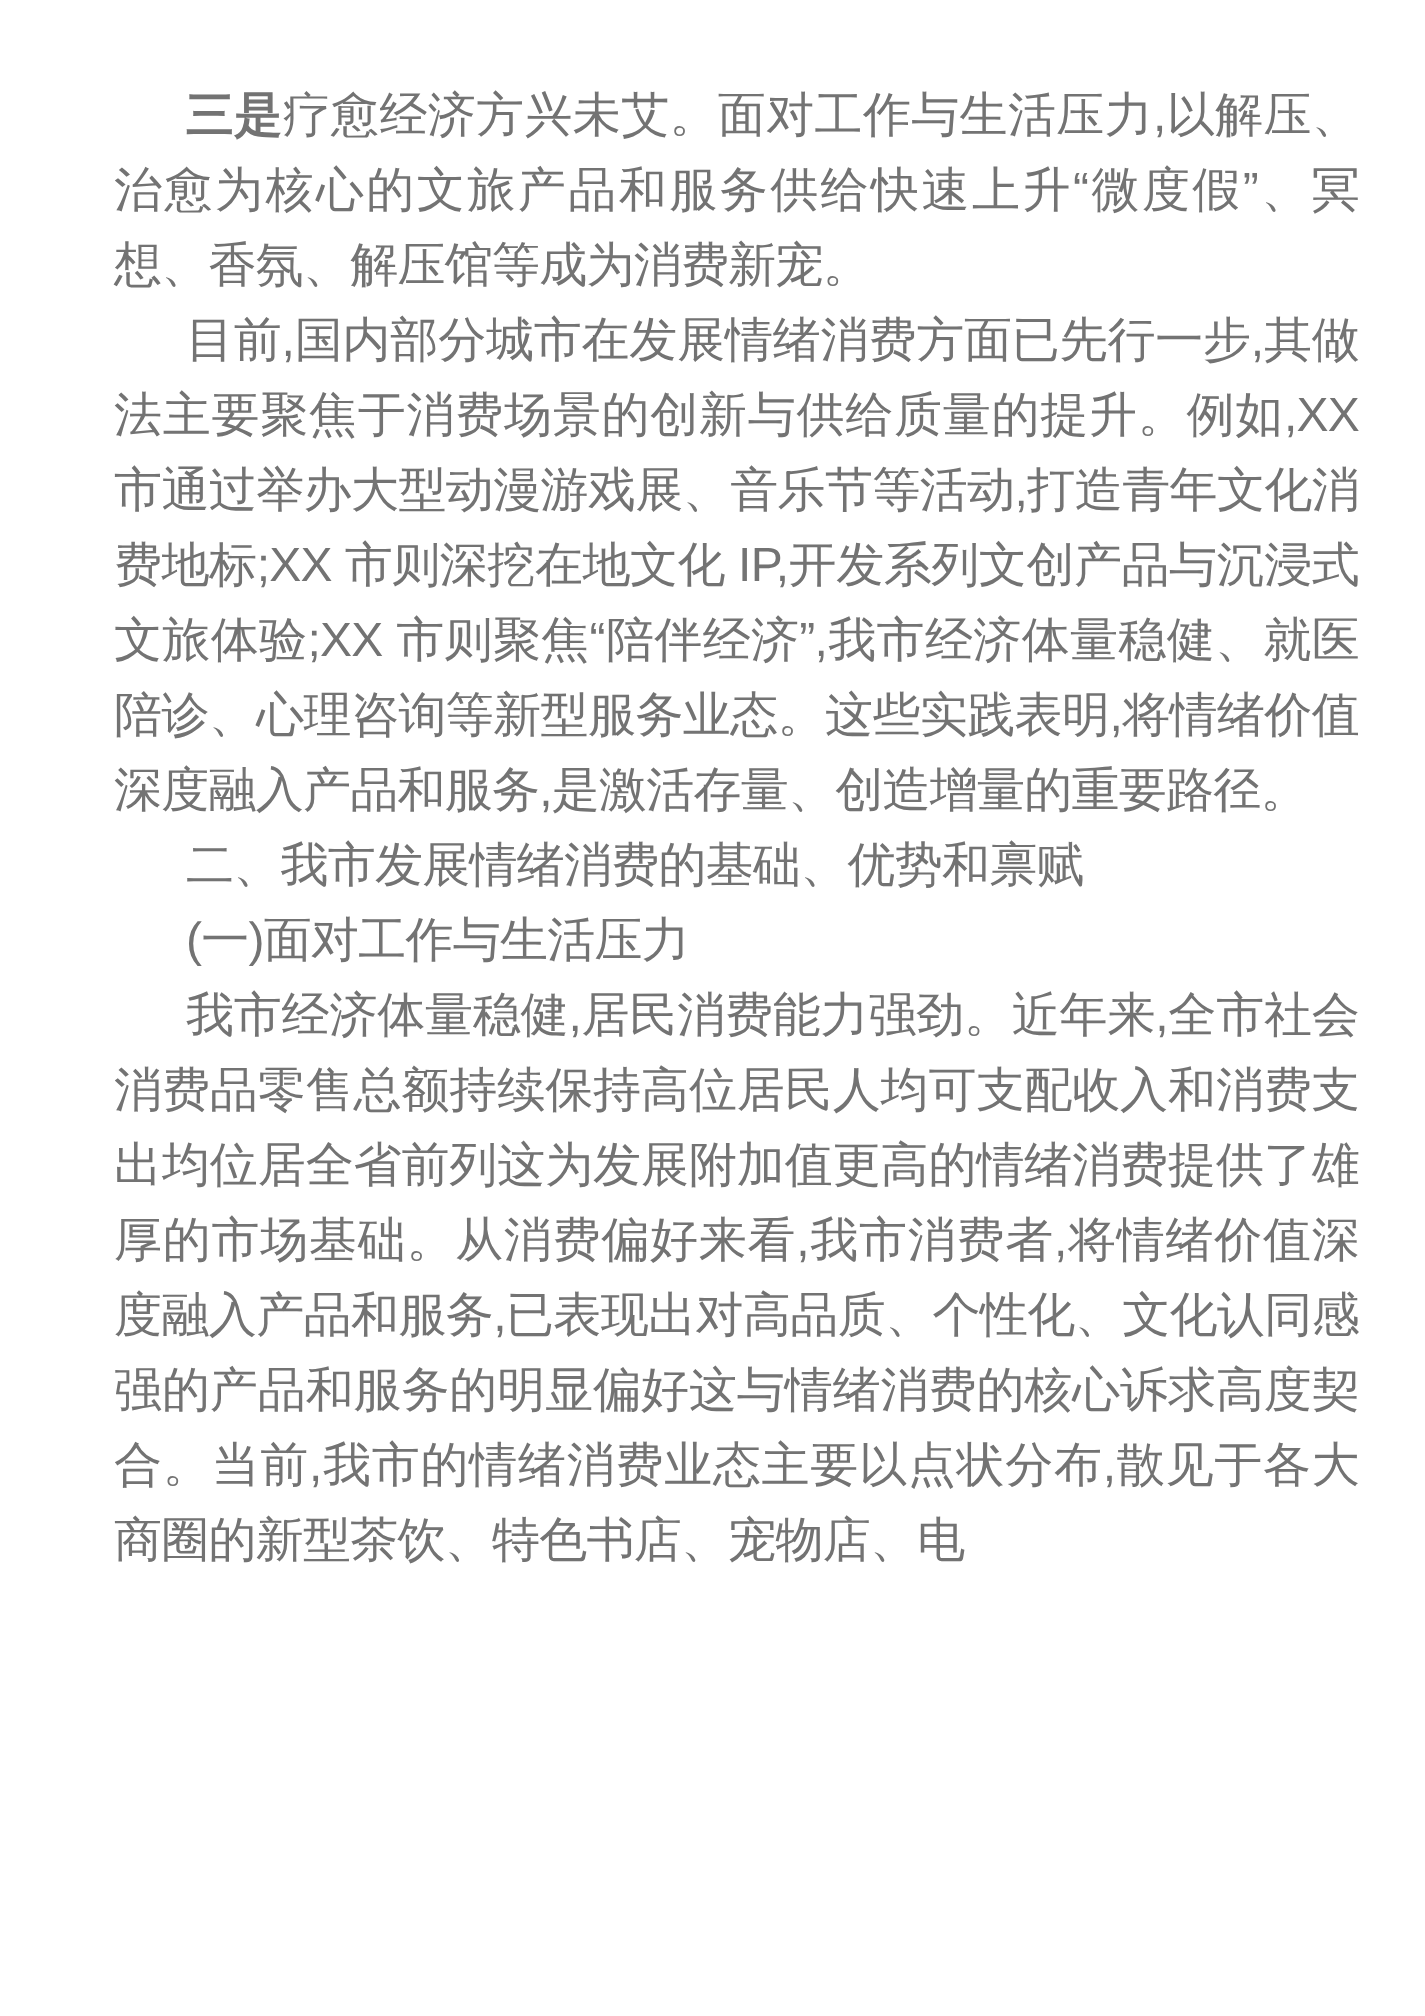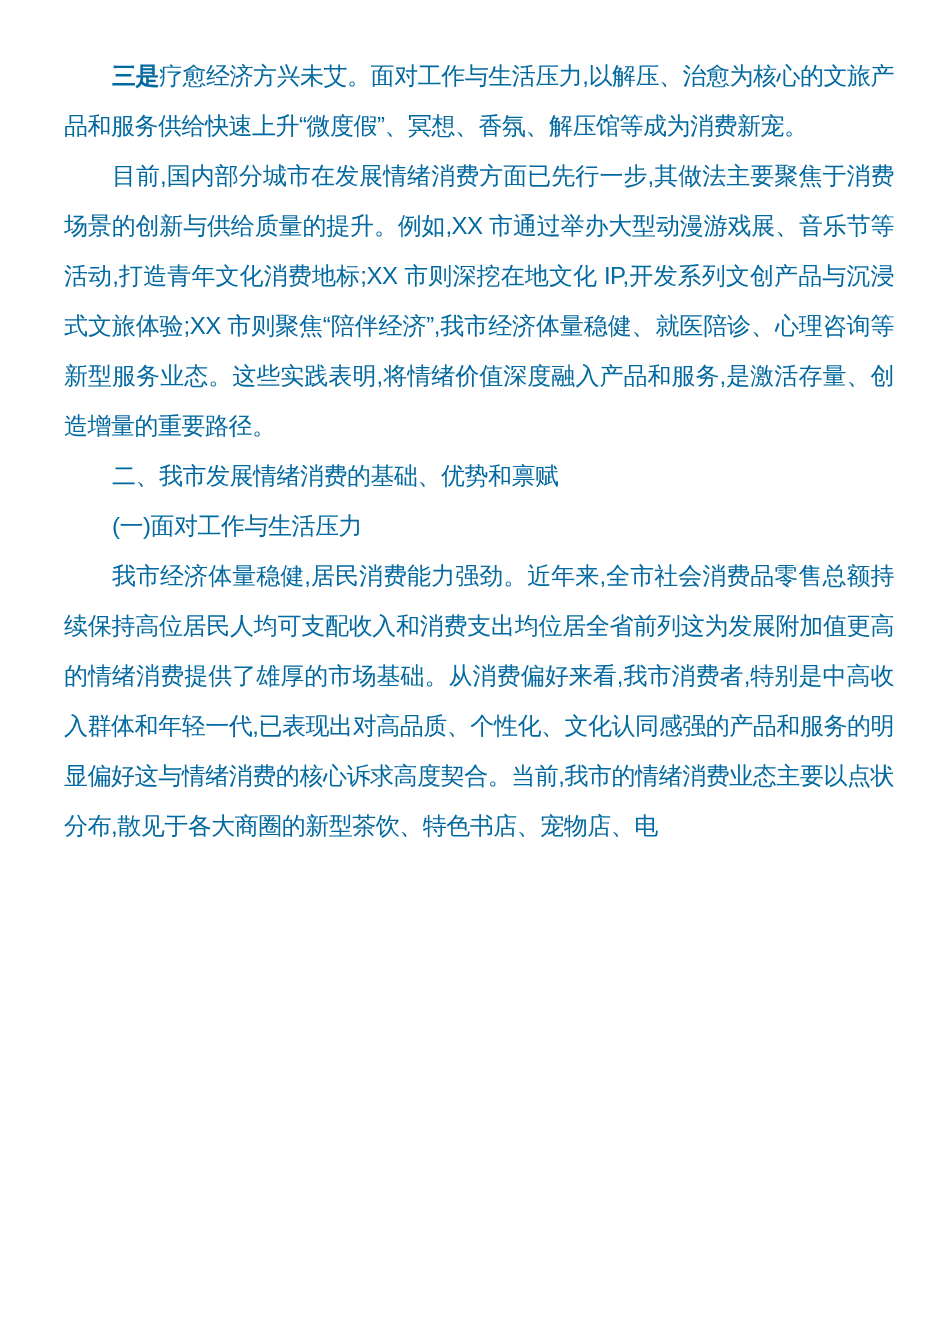--- a/index.html
+++ b/index.html
@@ -9,25 +9,25 @@
   }
   body {
     width: 950px;
     height: 1344px;
     position: relative;
     overflow: hidden;
     font-family: "Liberation Sans", sans-serif;
   }
   .page {
     position: absolute;
-    left: 64px;
+    left: 76px;
     top: 51px;
     width: 830px;
-    color: #0369a1;
-    font-size: 24px;
+    color: #737373;
+    font-size: 32px;
     line-height: 50px;
     text-align: justify;
     letter-spacing: -0.5px;
   }
   .para {
     margin: 0;
     padding: 0;
     text-indent: 48px;
     font-weight: 400;
   }
@@ -46,15 +46,15 @@
   <p class="para"><strong class="lead">三是</strong><span>疗愈经济方兴未艾。面对工作与生活压力,以解压、治愈为核心的文旅产品和服务供给快速上升“微度假”、冥想、香氛、解压馆等成为消费新宠。</span></p>
 
 
   <p class="para"><span>目前,国内部分城市在发展情绪消费方面已先行一步,其做法主要聚焦于消费场景的创新与供给质量的提升。例如,XX 市通过举办大型动漫游戏展、音乐节等活动,打造青年文化消费地标;XX 市则深挖在地文化 IP,开发系列文创产品与沉浸式文旅体验;XX 市则聚焦“陪伴经济”,我市经济体量稳健、就医陪诊、心理咨询等新型服务业态。这些实践表明,将情绪价值深度融入产品和服务,是激活存量、创造增量的重要路径。</span></p>
 
   <p class="para heading"><span>二、我市发展情绪消费的基础、优势和禀赋</span></p>
 
 
   <p class="para heading"><span>(一)面对工作与生活压力</span></p>
 
-  <p class="para"><span>我市经济体量稳健,居民消费能力强劲。近年来,全市社会消费品零售总额持续保持高位居民人均可支配收入和消费支出均位居全省前列这为发展附加值更高的情绪消费提供了雄厚的市场基础。从消费偏好来看,我市消费者,特别是中高收入群体和年轻一代,已表现出对高品质、个性化、文化认同感强的产品和服务的明显偏好这与情绪消费的核心诉求高度契合。当前,我市的情绪消费业态主要以点状分布,散见于各大商圈的新型茶饮、特色书店、宠物店、电</span></p>
+  <p class="para"><span>我市经济体量稳健,居民消费能力强劲。近年来,全市社会消费品零售总额持续保持高位居民人均可支配收入和消费支出均位居全省前列这为发展附加值更高的情绪消费提供了雄厚的市场基础。从消费偏好来看,我市消费者,将情绪价值深度融入产品和服务,已表现出对高品质、个性化、文化认同感强的产品和服务的明显偏好这与情绪消费的核心诉求高度契合。当前,我市的情绪消费业态主要以点状分布,散见于各大商圈的新型茶饮、特色书店、宠物店、电</span></p>
 
 </div>
 
 </body></html>

